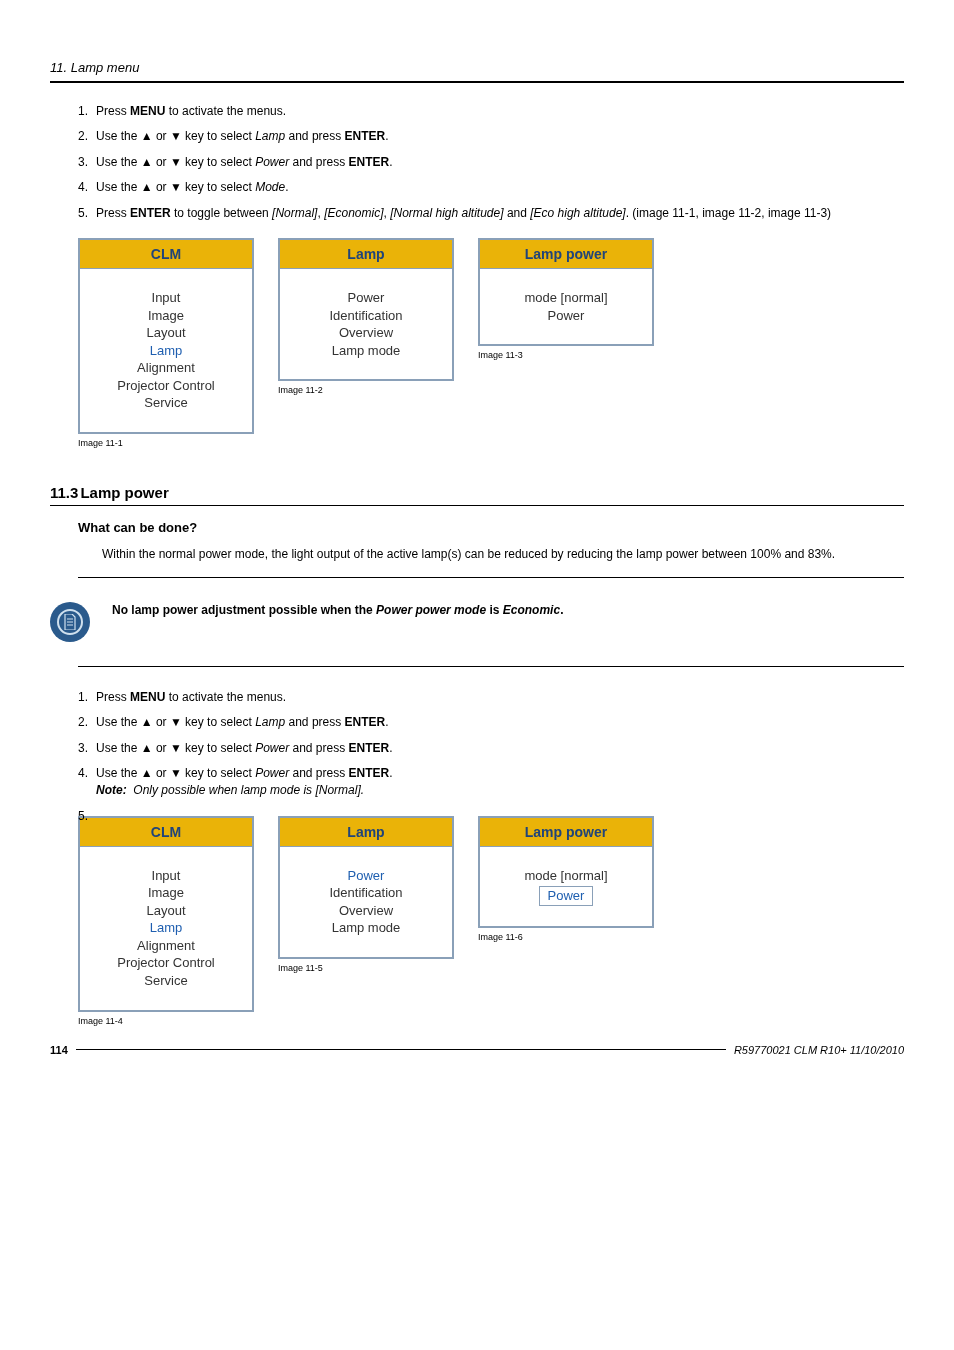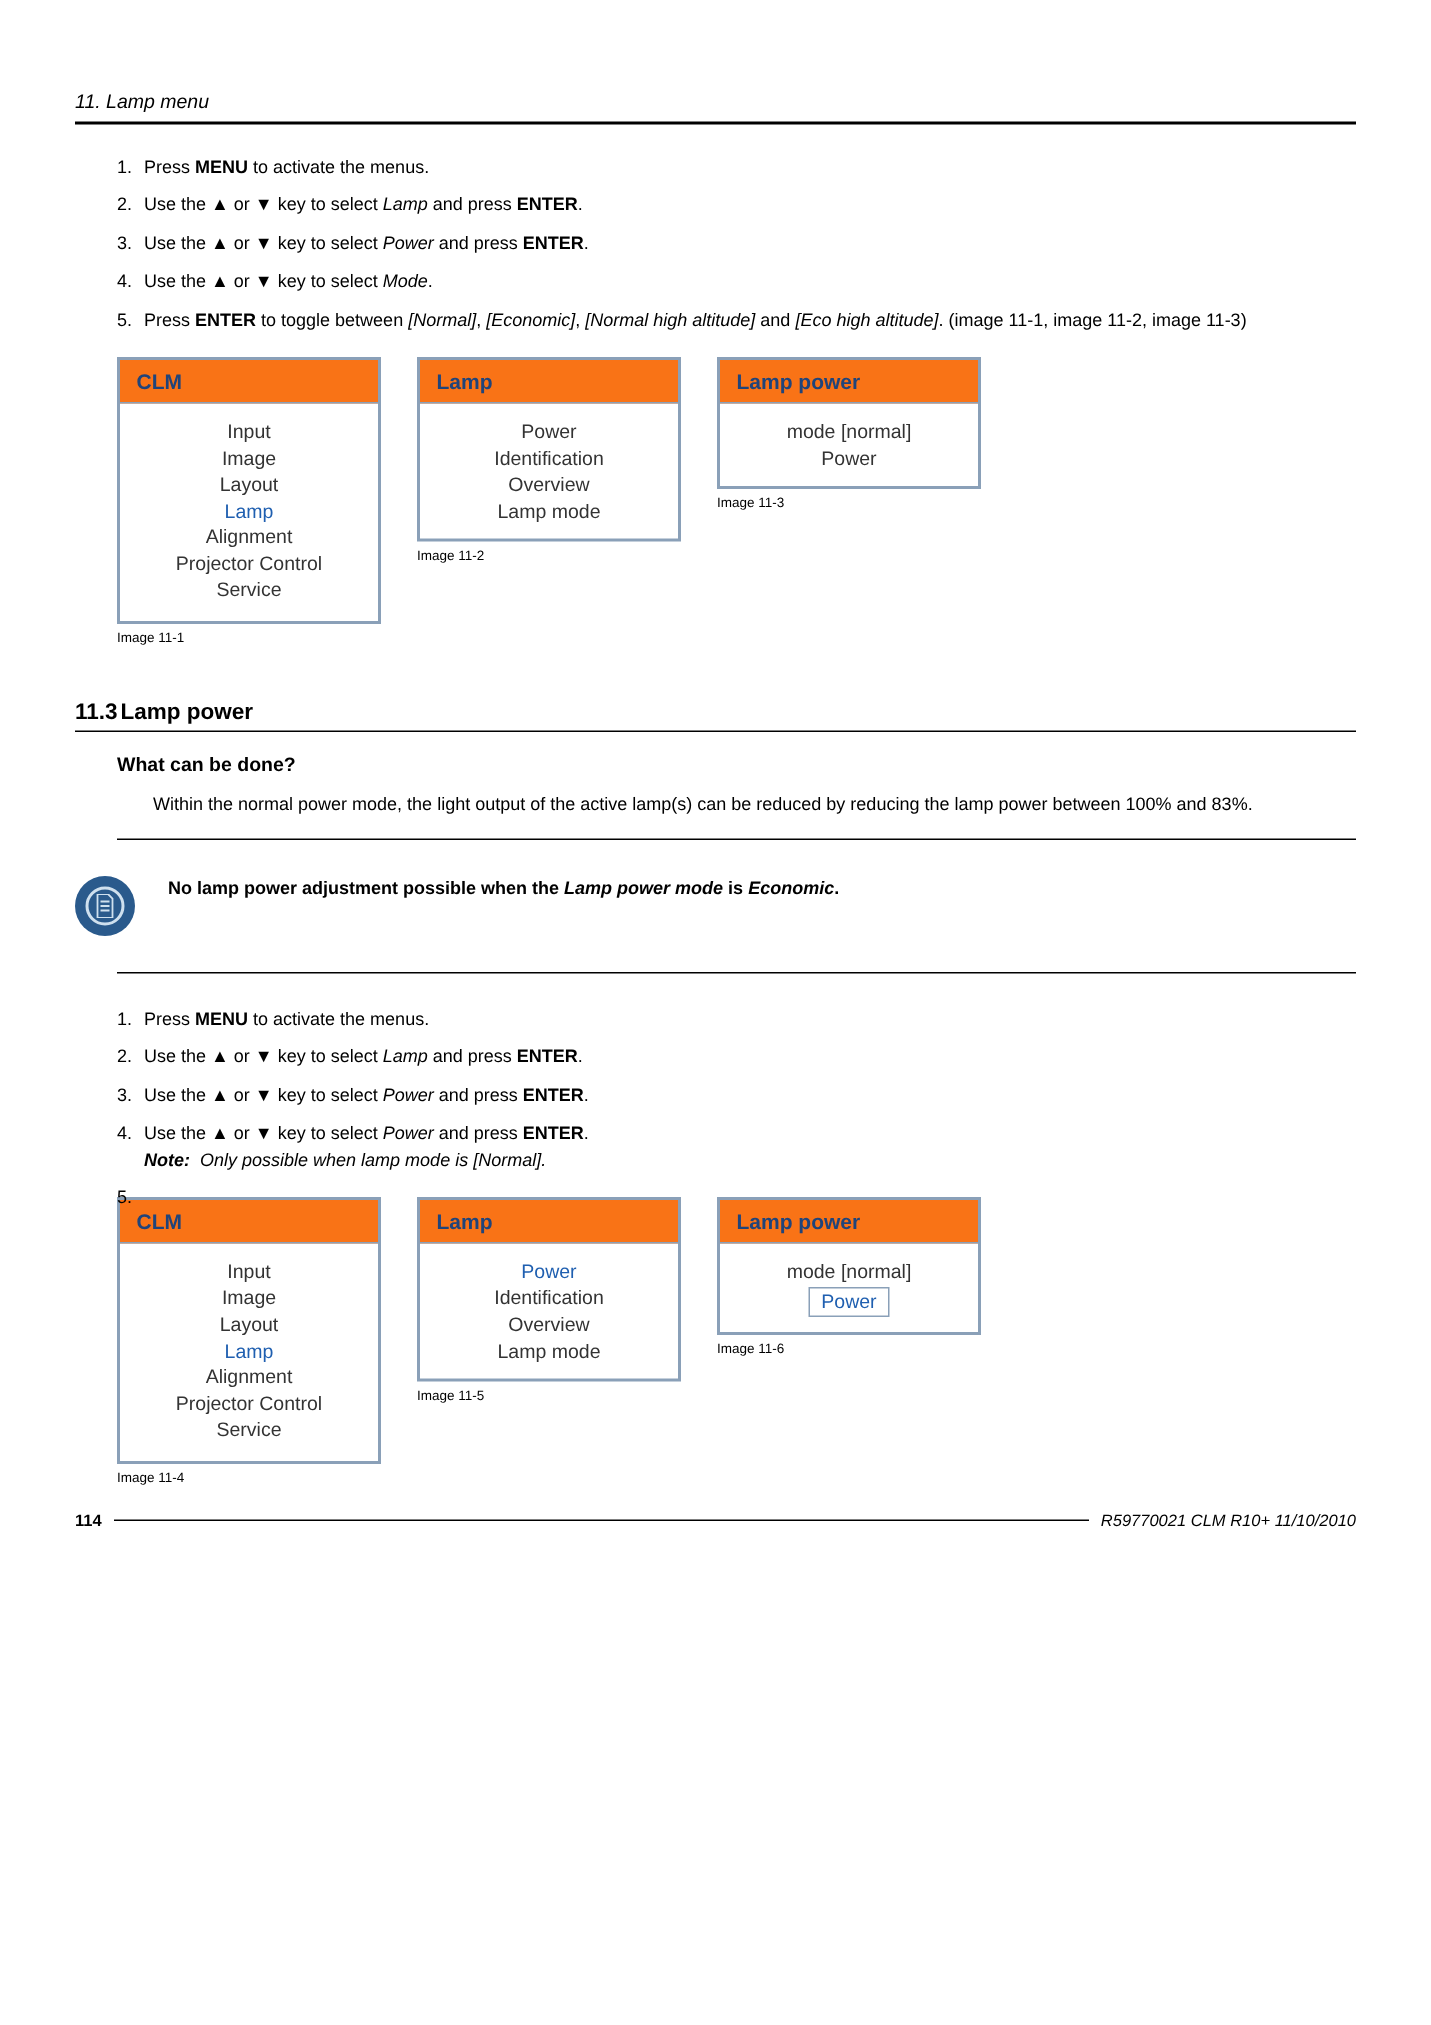--- a/index.html
+++ b/index.html
@@ -58,31 +58,32 @@
     border: 2px solid #8aa0b8;
     background: #fff;
     display: flex;
     flex-direction: column;
     font-family: Arial, sans-serif;
   }
   .panel.size-a { width: 176px; min-height: 178px; }
   .panel.size-b { width: 176px; min-height: 104px; }
   .panel.size-c { width: 176px; min-height: 74px; }
   .panel-title {
-    background: #f97316;
+    background: #eab308;
     color: #20447a;
     font-weight: bold;
+    text-align: center;
     padding: 6px 11px;
     font-size: 14px;
     border-bottom: 1px solid #8aa0b8;
   }
   .panel-body {
     flex: 1;
     text-align: center;
-    padding: 10px 6px;
+    padding: 20px 6px;
     color: #3a3a3a;
     font-size: 13px;
     line-height: 1.35;
   }
   .menu-item { color: #333; }
   .menu-item.hl { color: #1f5fb0; font-weight: 500; }
   .menu-item.hlbox {
     color: #1f5fb0;
     border: 1px solid #8aa0b8;
     padding: 0 8px;
@@ -215,21 +216,21 @@
 <hr class="hr-thin" style="margin-left:28px;">
 <div class="note-box content-block">
   <div class="note-icon">
     <div class="note-icon-inner">
       <svg viewBox="0 0 14 16">
           <path d="M2 0 h7 l3 3 v13 h-10 z M4 5 h6 M4 8 h6 M4 11 h6" fill="none" stroke="#cfe0ee" stroke-width="1.2"></path>
         </svg>
     </div>
   </div>
   <div class="note-text">
-    <span>No lamp power adjustment possible when the </span><span class="italic">Lamp power mode</span><span> is </span><span class="italic">Economic</span><span>.</span>
+    <span>No lamp power adjustment possible when the </span><span class="italic">Power power mode</span><span> is </span><span class="italic">Economic</span><span>.</span>
   </div>
 </div>
 <hr class="hr-thin" style="margin-left:28px; margin-bottom:22px;">
 
 <div class="content-block">
   <ol>
     <li><span class="num">1.</span><span>Press </span><span class="bold">MENU</span><span> to activate the menus.</span></li>
     <li><span class="num">2.</span><span>Use the ▲ or ▼ key to select </span><span class="italic">Lamp</span><span> and press </span><span class="bold">ENTER</span><span>.</span></li>
     <li><span class="num">3.</span><span>Use the ▲ or ▼ key to select </span><span class="italic">Power</span><span> and press </span><span class="bold">ENTER</span><span>.</span></li>
     <li><span class="num">4.</span><span>Use the ▲ or ▼ key to select </span><span class="italic">Power</span><span> and press </span><span class="bold">ENTER</span><span>.</span><br>

